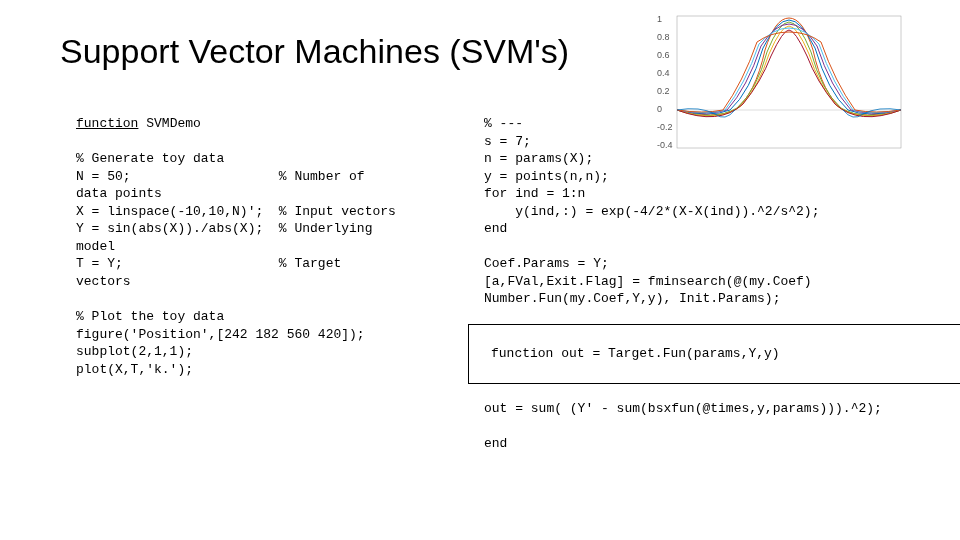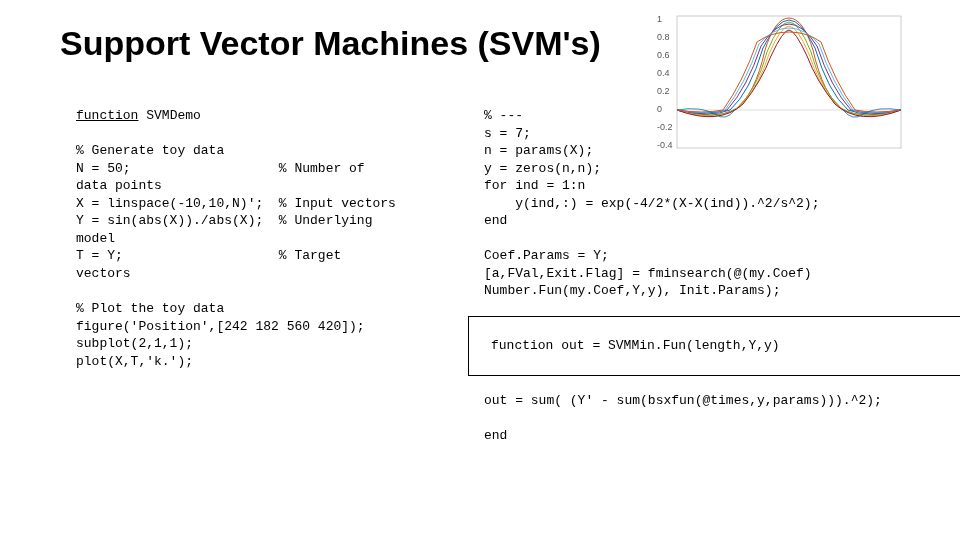--- a/index.html
+++ b/index.html
@@ -16,22 +16,22 @@
   .slide {
     position: relative;
     width: 960px;
     height: 540px;
     box-sizing: border-box;
     padding: 20px 60px 20px 60px;
   }
   .title {
     font-family: "Calibri Light", "Segoe UI", Arial, sans-serif;
     font-size: 34px;
-    font-weight: 700;
-    margin: 4px 0 28px 0;
+    font-weight: 400;
+    margin: 12px 0 28px 0;
   }
   .cols {
     display: flex;
     gap: 18px;
   }
   .col-left {
     flex: 0 0 390px;
   }
   .col-right {
     flex: 1;
@@ -126,31 +126,31 @@
 <span>% Plot the toy data</span>
 <span>figure('Position',[242 182 560 420]);</span>
 <span>subplot(2,1,1);</span>
 <span>plot(X,T,'k.');</span></pre>
     </div>
 
     <div class="col-right">
 <pre class="code"><span>% ---</span>
 <span>s = 7;</span>
 <span>n = params(X);</span>
-<span>y = zeros(n,n);</span>
+<span>y = points(n,n);</span>
 <span>for ind = 1:n</span>
 <span>    y(ind,:) = exp(-4/2*(X-X(ind)).^2/s^2);</span>
 <span>end</span>
 
 <span>Coef.Params = Y;</span>
 <span>[a,FVal,Exit.Flag] = fminsearch(@(my.Coef)</span>
 <span>Number.Fun(my.Coef,Y,y), Init.Params);</span></pre>
 
       <div class="box">
-<pre class="code">function out = SVMMin.Fun(length,Y,y)</pre>
+<pre class="code">function out = Target.Fun(params,Y,y)</pre>
       </div>
 
 <pre class="code lower"><span>out = sum( (Y' - sum(bsxfun(@times,y,params))).^2);</span>
 
 <span>end</span></pre>
     </div>
 
   </div>
 </div>
 

